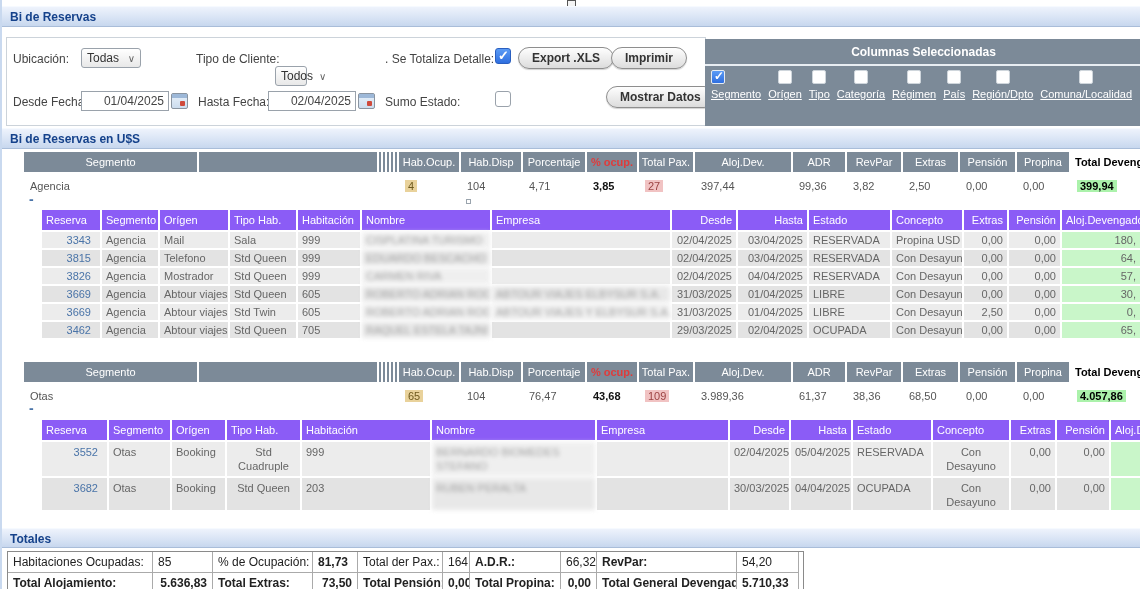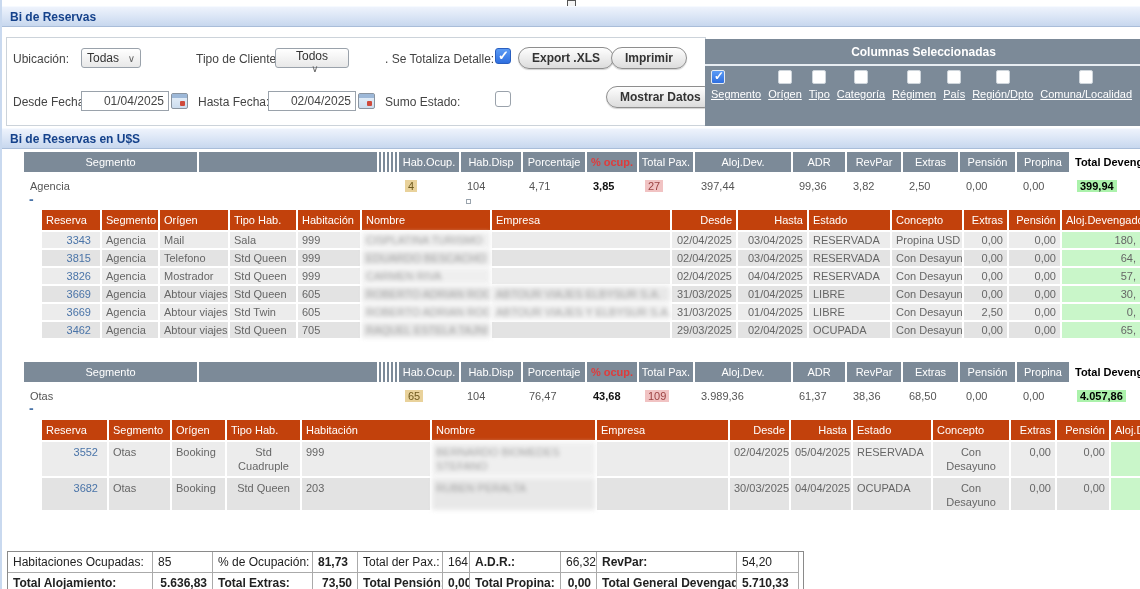--- a/index.html
+++ b/index.html
@@ -72,21 +72,21 @@
   .chip.tan { background:#e9d29b; color:#6f5a1e; }
   .chip.pink { background:#f1c3c3; color:#9c4343; }
   .chip.green { background:#abf2ab; color:#000; font-weight:bold; }
   .minus { position:absolute; color:#4a74a8; font-size:14px; font-weight:bold; line-height:10px; cursor:default; }
   .artifact { position:absolute; width:5px; height:5px; border:1px solid #9aa4ad; background:#fff; }
   
   .det { position:absolute; left:40px; right:0; }
   .drow { display:grid; gap:2px; margin-bottom:2px; }
   .det1 .drow { grid-template-columns:58px 56px 68px 66px 62px 128px 178px 64px 69px 81px 70px 43px 51px 1fr; }
   .det2 .drow { grid-template-columns:65px 61px 53px 73px 128px 163px 131px 59px 60px 78px 76px 44px 52px 1fr; }
-  .dh { background:#c2410c; color:#fff; padding:4px 4px; text-align:left; white-space:nowrap; overflow:hidden; height:20px; }
+  .dh { background:#8b5cf6; color:#fff; padding:4px 4px; text-align:left; white-space:nowrap; overflow:hidden; height:20px; }
   .dh.r { text-align:right; }
   .dc { padding:2px 4px; color:#666; white-space:nowrap; overflow:hidden; }
   .det2 .dc { white-space:normal; line-height:14px; padding-top:3px; }
   .row-a .dc { background:#ececec; }
   .row-b .dc { background:#e3e3e3; }
   .dc.r { text-align:right; }
   .dc.c { text-align:center; }
   .dc.link { color:#4a74a8; text-align:right; padding-right:9px; cursor:pointer; }
   .dc.green { background:#c9f6c9 !important; }
   .redact { filter:blur(2.2px); opacity:.8; color:#8a8a8a; }
@@ -112,21 +112,21 @@
     <span>Bi de Reservas</span>
   </div>
 
   <div class="filterbox">
     <span class="flabel" style="left:6px; top:14px;">Ubicación:</span>
     <div class="sel" style="left:74px; top:10px; width:60px;">
       <span>Todas</span>
       <span class="chev">∨</span>
     </div>
     <span class="flabel" style="left:189px; top:14px;">Tipo de Cliente:</span>
-    <div class="sel" style="left:268px; top:10px; width:74px;flex-direction:column;">
+    <div class="sel" style="left:268px; top:28px; width:32px;">
       <span>Todos</span>
       <span class="chev">∨</span>
     </div>
     <span class="flabel" style="left:378px; top:14px;">. Se Totaliza Detalle:</span>
     <span class="cb checked" style="left:488px; top:10px;"></span>
     <div class="btn" style="left:511px; top:9px;">
         <span>Export .XLS</span>
       </div>
     <div class="btn" style="left:604px; top:9px;">
         <span>Imprimir</span>
@@ -417,20 +417,23 @@
       <div class="dc r">30/03/2025</div>
       <div class="dc r">04/04/2025</div>
       <div class="dc">OCUPADA</div>
       <div class="dc c">Con Desayuno</div>
       <div class="dc r">0,00</div>
       <div class="dc r">0,00</div>
       <div class="dc r green"></div>
     </div>
   </div>
 
+  <div class="bluebar" style="top:528px; height:20px;">
+    <span>Totales</span>
+  </div>
 
   <div class="totgrid">
     <div class="tc">Habitaciones Ocupadas:</div>
     <div class="tc">85</div>
     <div class="tc">% de Ocupación:</div>
     <div class="tc b">81,73</div>
     <div class="tc">Total der Pax.:</div>
     <div class="tc">164</div>
     <div class="tc b">A.D.R.:</div>
     <div class="tc">66,32</div>

